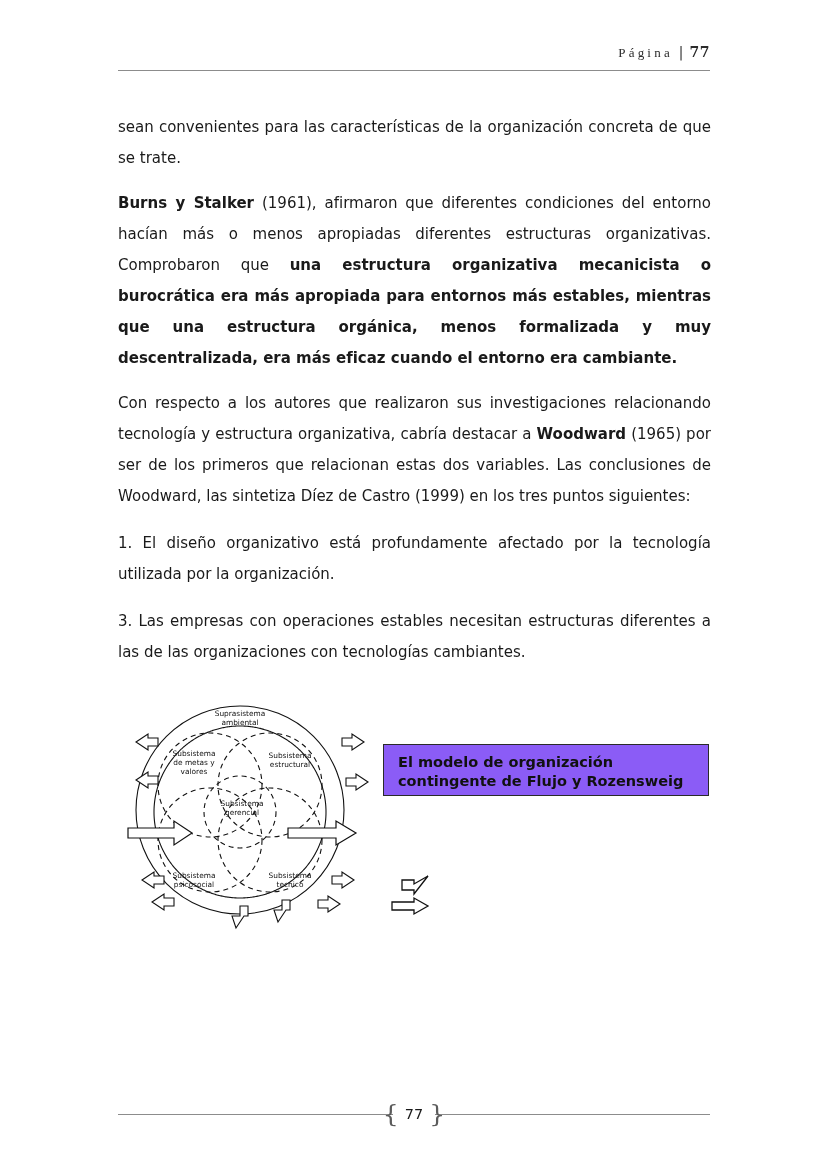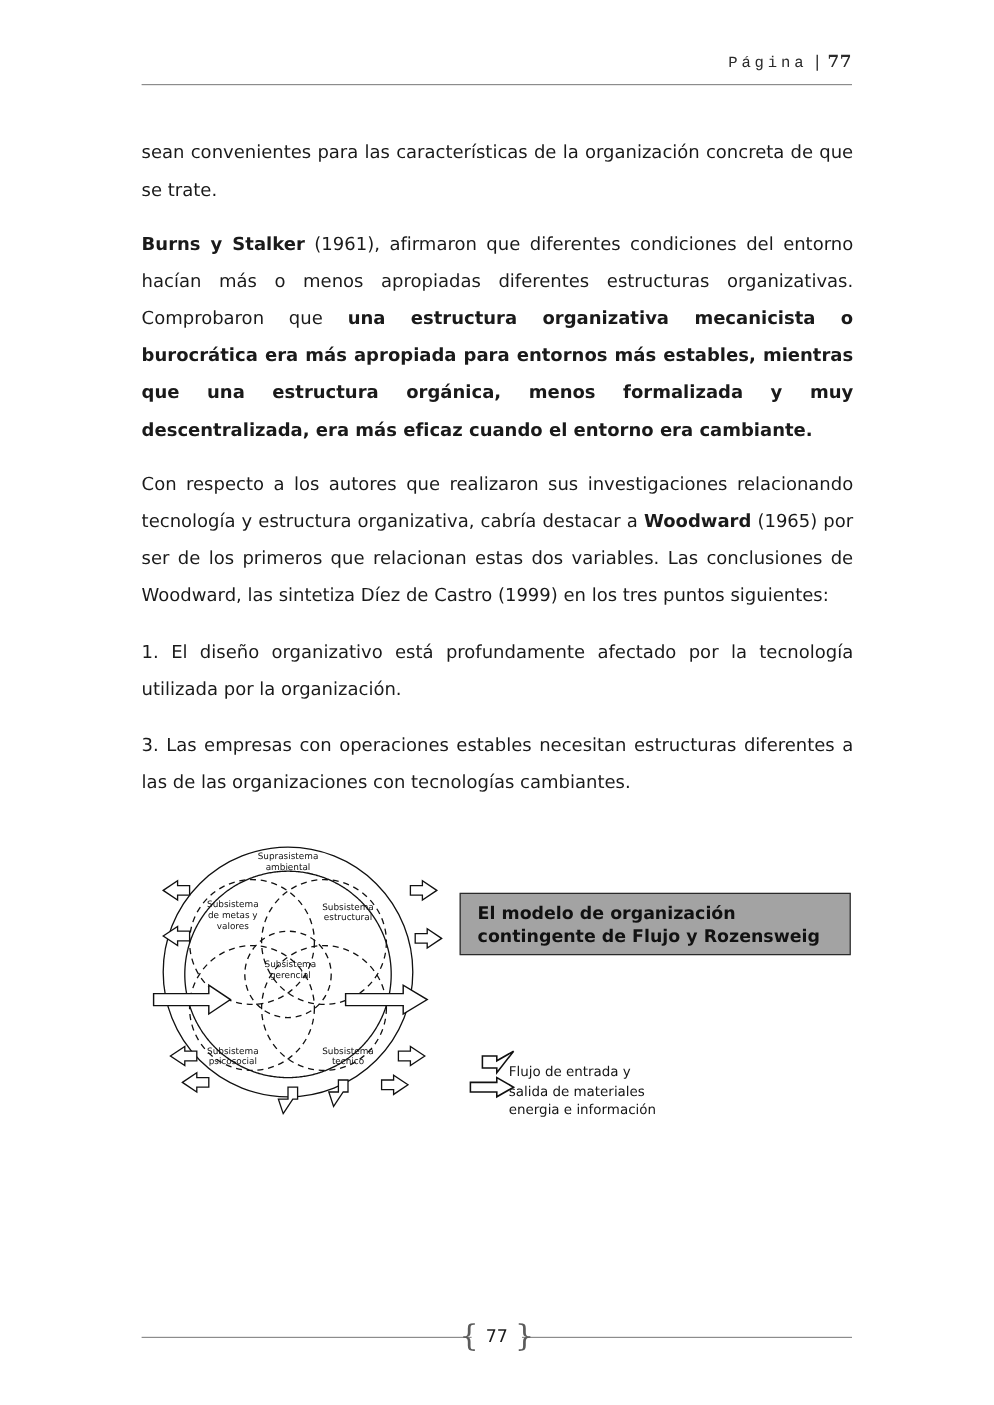--- a/index.html
+++ b/index.html
@@ -35,21 +35,21 @@
     position: absolute;
     right: 0;
     top: 0;
     font-size: 13.5px;
     color: #2b2b2b;
     letter-spacing: 0.5px;
     white-space: nowrap;
   }
   .header-text .pg-word {
     letter-spacing: 3.2px;
-    font-family: Liberation Mono, monospace;
+    font-family: Liberation Serif, serif;
     font-size: 13px;
   }
   .header-text .pg-sep {
     color: #2b2b2b;
     padding: 0 1px;
   }
   .header-text .pg-num {
     font-weight: bold;
     font-family: "DejaVu Serif", serif;
     font-size: 14px;
@@ -105,21 +105,21 @@
     height: 250px;
   }
 
   .callout {
     position: absolute;
     left: 265px;
     top: 54px;
     width: 326px;
     height: 52px;
     border: 1px solid #2a2a2a;
-    background: #a3a3a3;
+    background: #8b5cf6;
     box-sizing: border-box;
     padding: 8px 0 0 14px;
   }
   .callout-line {
     font-size: 14.5px;
     font-weight: bold;
     line-height: 19px;
     color: #111;
     font-family: "DejaVu Sans", sans-serif;
   }
@@ -284,25 +284,20 @@
 
     <div class="legend">
       <div class="legend-arrows">
         <svg width="56" height="56" viewBox="0 0 56 56" xmlns="http://www.w3.org/2000/svg">
           <g fill="#ffffff" stroke="#111" stroke-width="1.3">
             <polygon points="40,4 26,12 26,8 14,8 14,18 26,18 26,22"></polygon>
             <polygon points="4,30 26,30 26,26 40,34 26,42 26,38 4,38"></polygon>
           </g>
         </svg>
       </div>
-      <div class="legend-text">
-        <div>Flujo de entrada y</div>
-        <div>salida de materiales</div>
-        <div>energia e información</div>
-      </div>
     </div>
   </div>
 
   <div class="footer">
     <div class="footer-rule-left"></div>
     <div class="footer-rule-right"></div>
     <div class="footer-num-wrap">
       <span class="brace">{</span>
       <span class="footer-num">77</span>
       <span class="brace">}</span>

